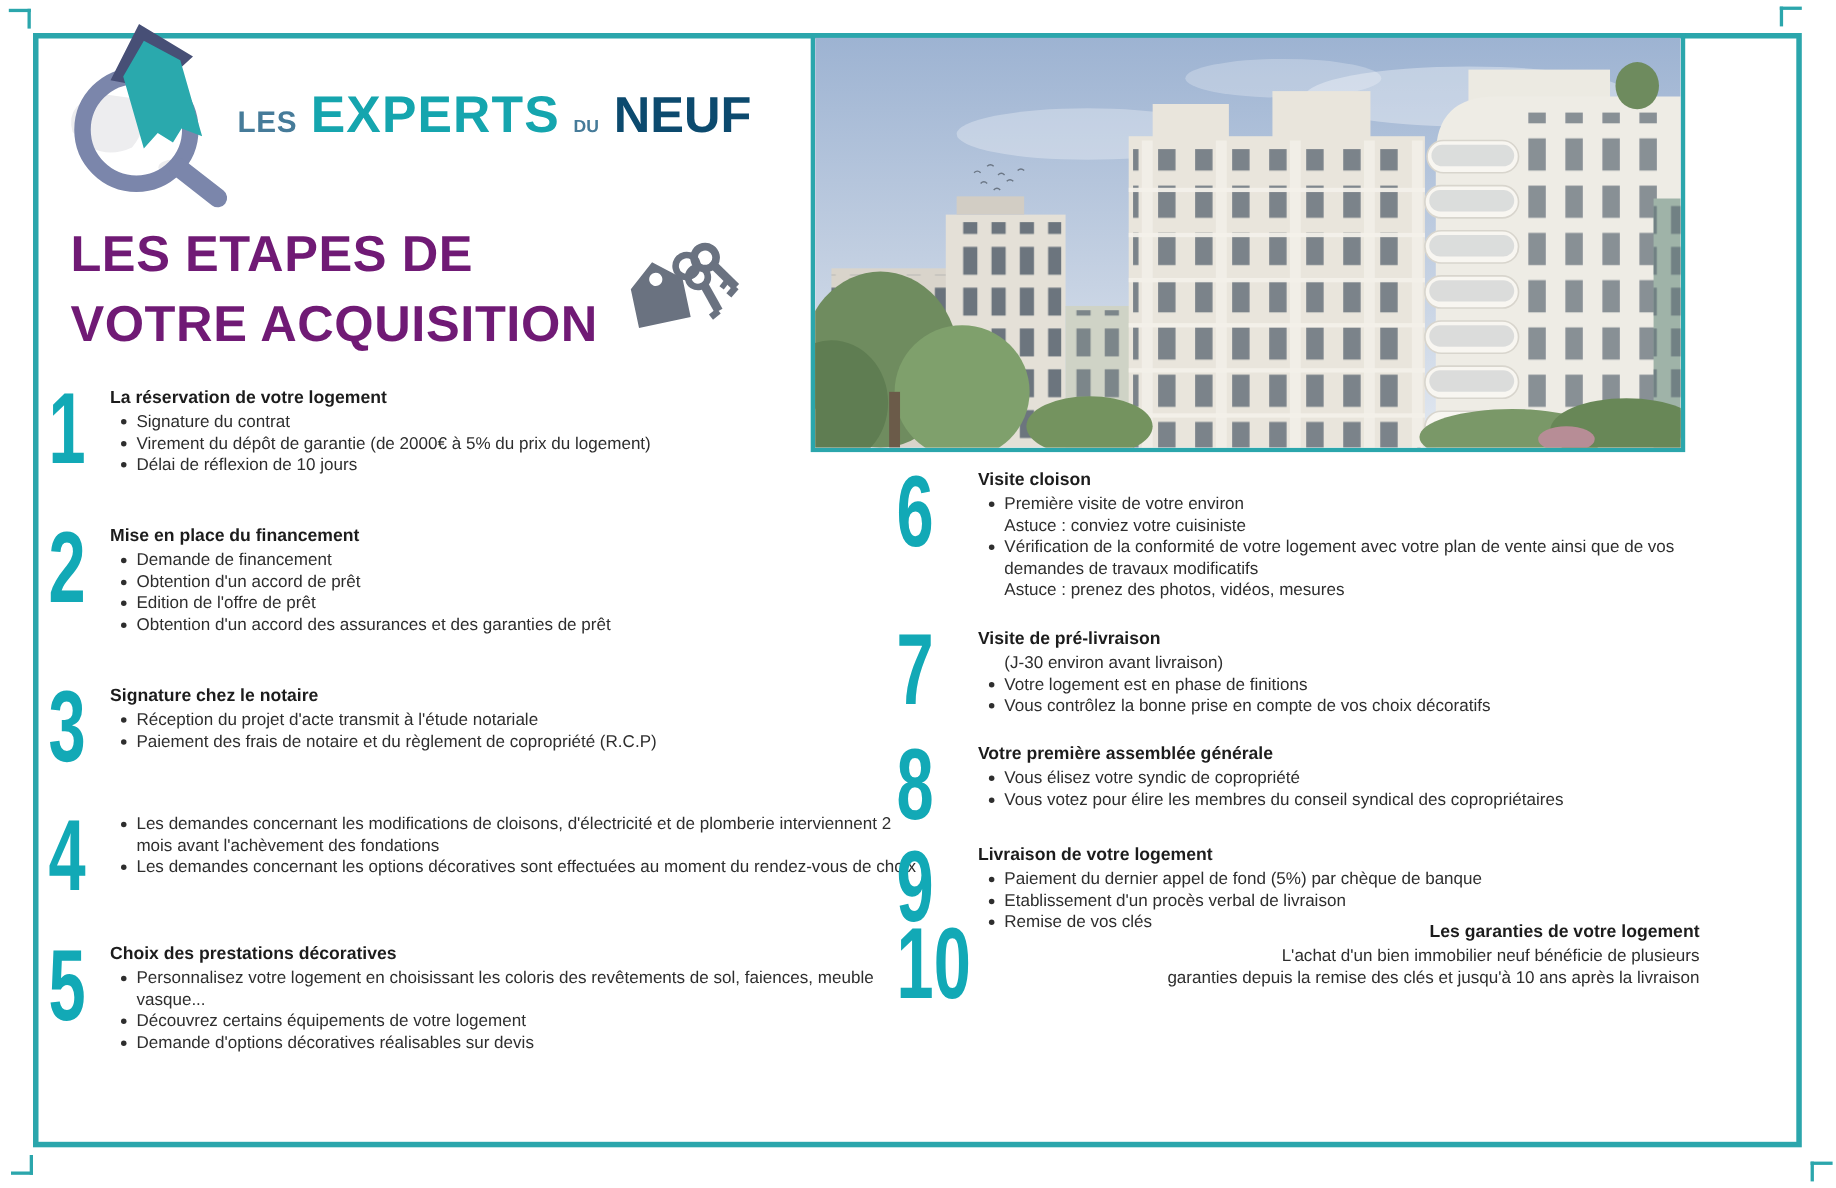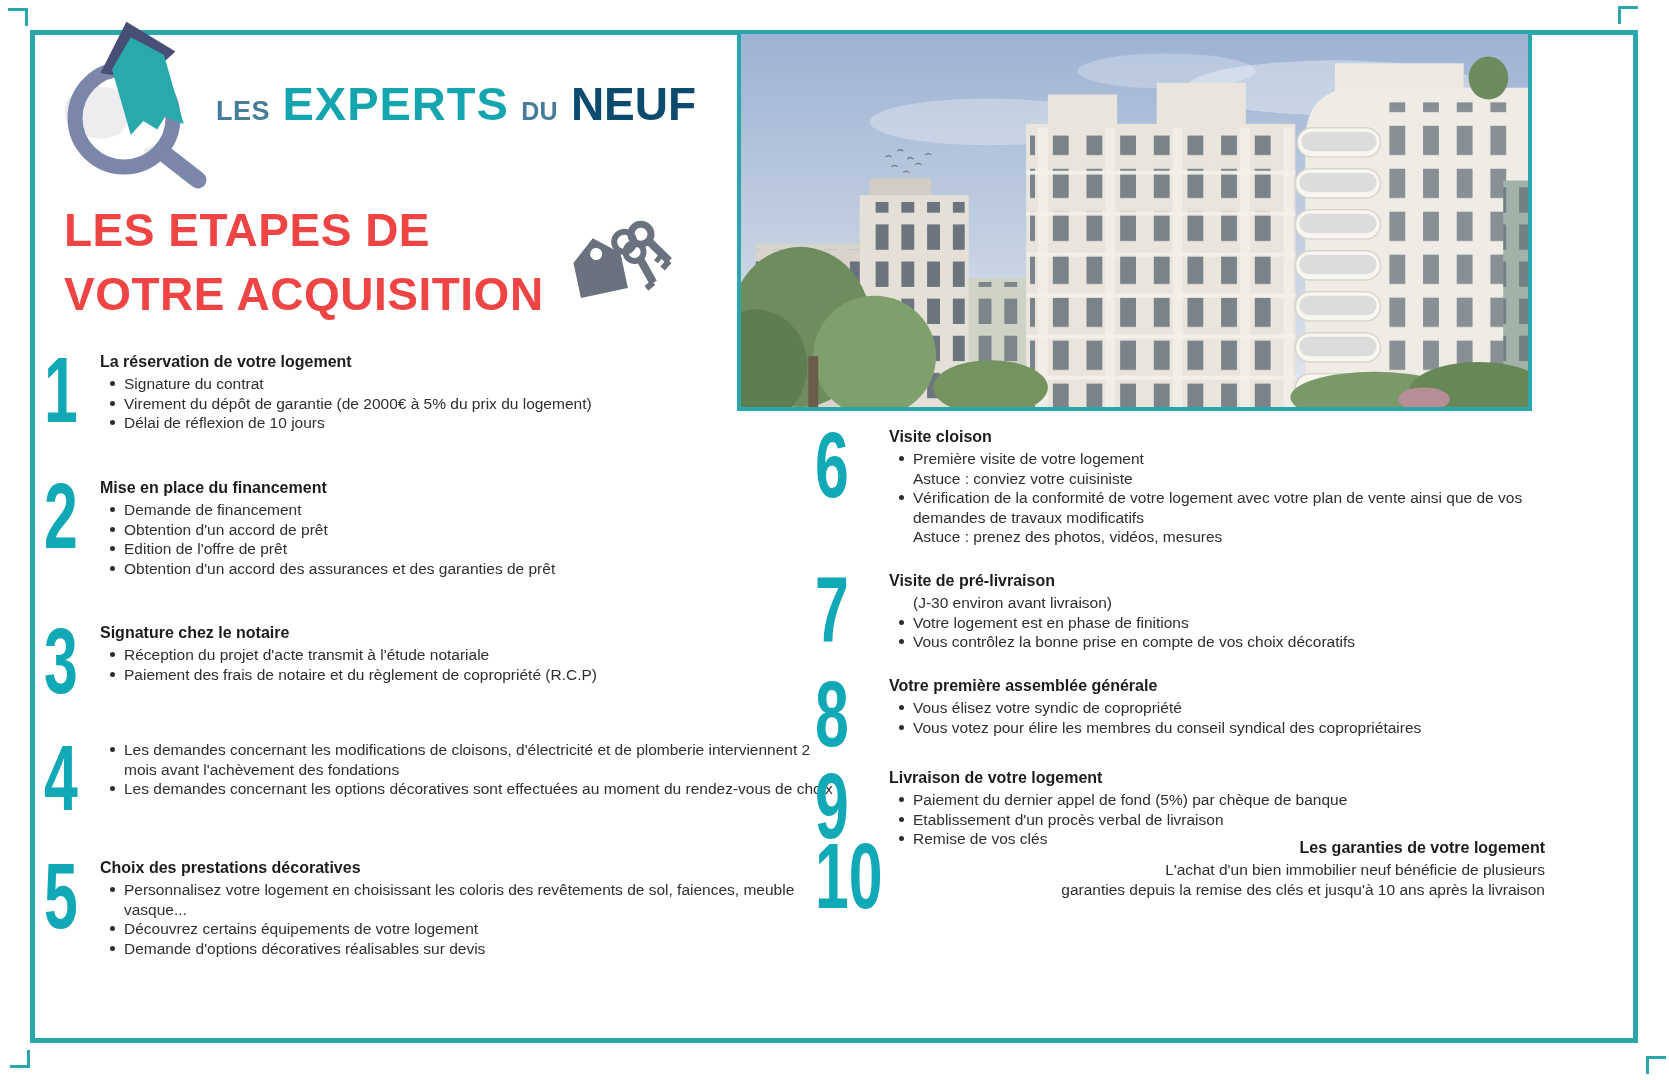--- a/index.html
+++ b/index.html
@@ -11,25 +11,25 @@
   .tick.tl{left:8px;top:8px;border-top-width:3px;border-right-width:3px;}
   .tick.tr{left:1618px;top:6px;border-top-width:3px;border-left-width:3px;}
   .tick.bl{left:10px;top:1050px;border-bottom-width:3px;border-right-width:3px;}
   .tick.br{left:1646px;top:1056px;border-top-width:3px;border-left-width:3px;}
 
   .logo{position:absolute;left:46px;top:0px;width:175px;height:192px;}
   .brand{position:absolute;left:216px;top:76px;white-space:nowrap;}
   .brand span{display:inline;vertical-align:baseline;}
   .brand .w1{font-size:27px;font-weight:700;color:#467b99;letter-spacing:.5px;}
   .brand .w2{font-size:47px;font-weight:700;color:#15a5ae;letter-spacing:1px;margin:0 8px 0 8px;}
-  .brand .w3{font-size:25px;font-weight:700;color:#467b99;}
+  .brand .w3{font-size:16px;font-weight:700;color:#467b99;}
   .brand .w4{font-size:46px;font-weight:800;color:#0c4a6e;margin-left:9px;}
 
   .title{position:absolute;left:64px;top:198px;font-size:46px;font-weight:800;
-         color:#ef4444;line-height:64px;letter-spacing:.5px;}
+         color:#701a75;line-height:64px;letter-spacing:.5px;}
   .keys{position:absolute;left:556px;top:216px;width:120px;height:90px;}
 
   .photo{position:absolute;left:737px;top:30px;width:795px;height:381px;
          border:4px solid #2ba6ac;box-sizing:border-box;overflow:hidden;}
   .photo svg{display:block;width:100%;height:100%;}
 
   .col{position:absolute;top:0;height:1080px;}
   .col.left{left:44px;width:800px;}
   .col.right{left:815px;width:730px;}
   .step{position:absolute;left:0;right:0;display:flex;align-items:flex-start;}
@@ -295,21 +295,21 @@
   </div>
 <div class="col right">
     <div class="step" style="top: 427px;">
       <div class="num" style="flex: 0 0 74px;">6</div>
       <div class="content">
         <div class="heading">Visite cloison</div>
         <div class="item">
           <span class="dotcol">
             <span class="dot"></span>
           </span>
-          <span class="txt">Première visite de votre logement</span>
+          <span class="txt">Première visite de votre environ</span>
         </div>
         <div class="item">
           <span class="dotcol">
             <span class="dot" style="visibility: hidden;"></span>
           </span>
           <span class="txt">Astuce : conviez votre cuisiniste</span>
         </div>
         <div class="item">
           <span class="dotcol">
             <span class="dot"></span>

